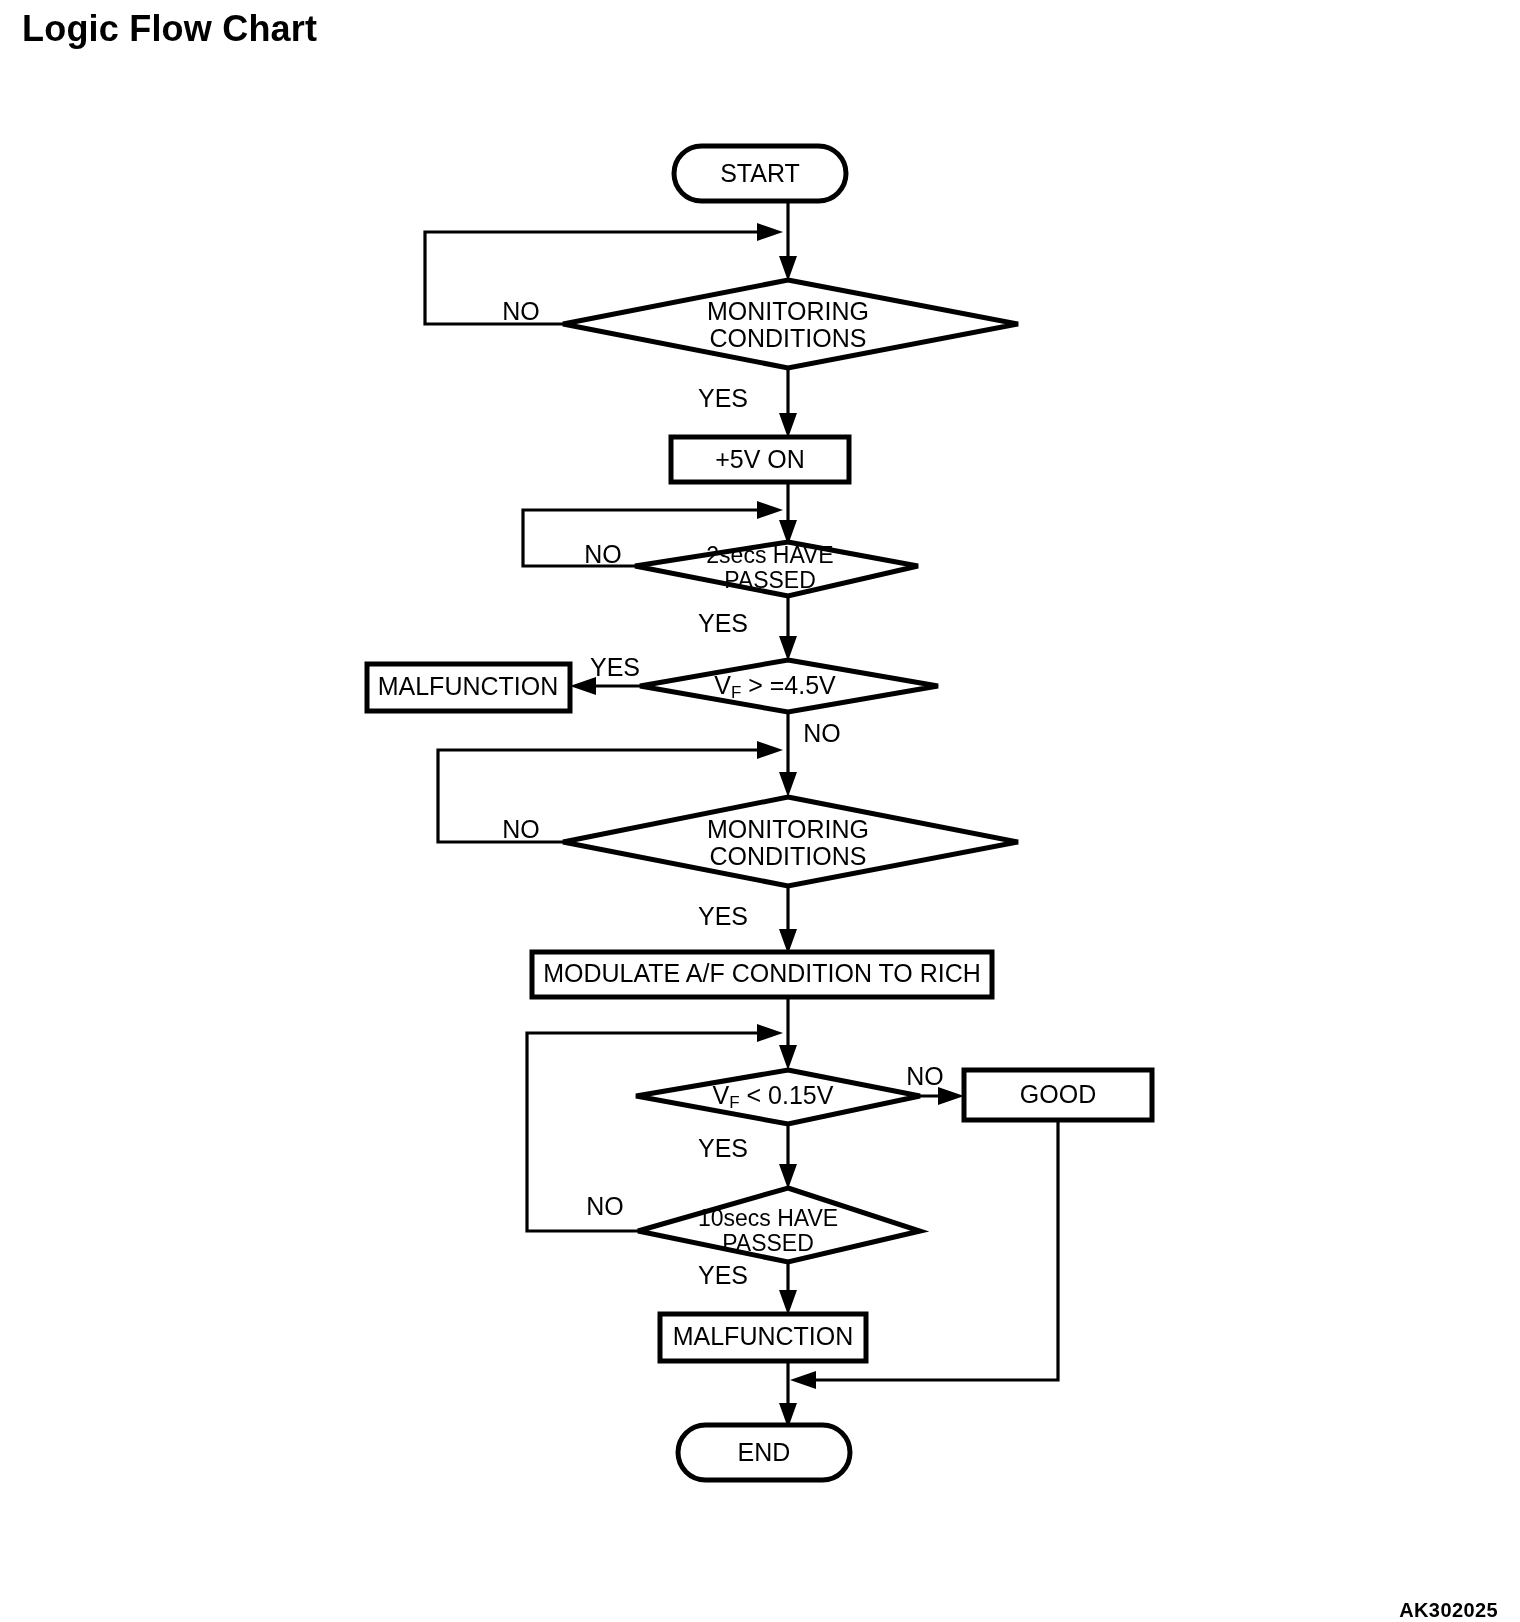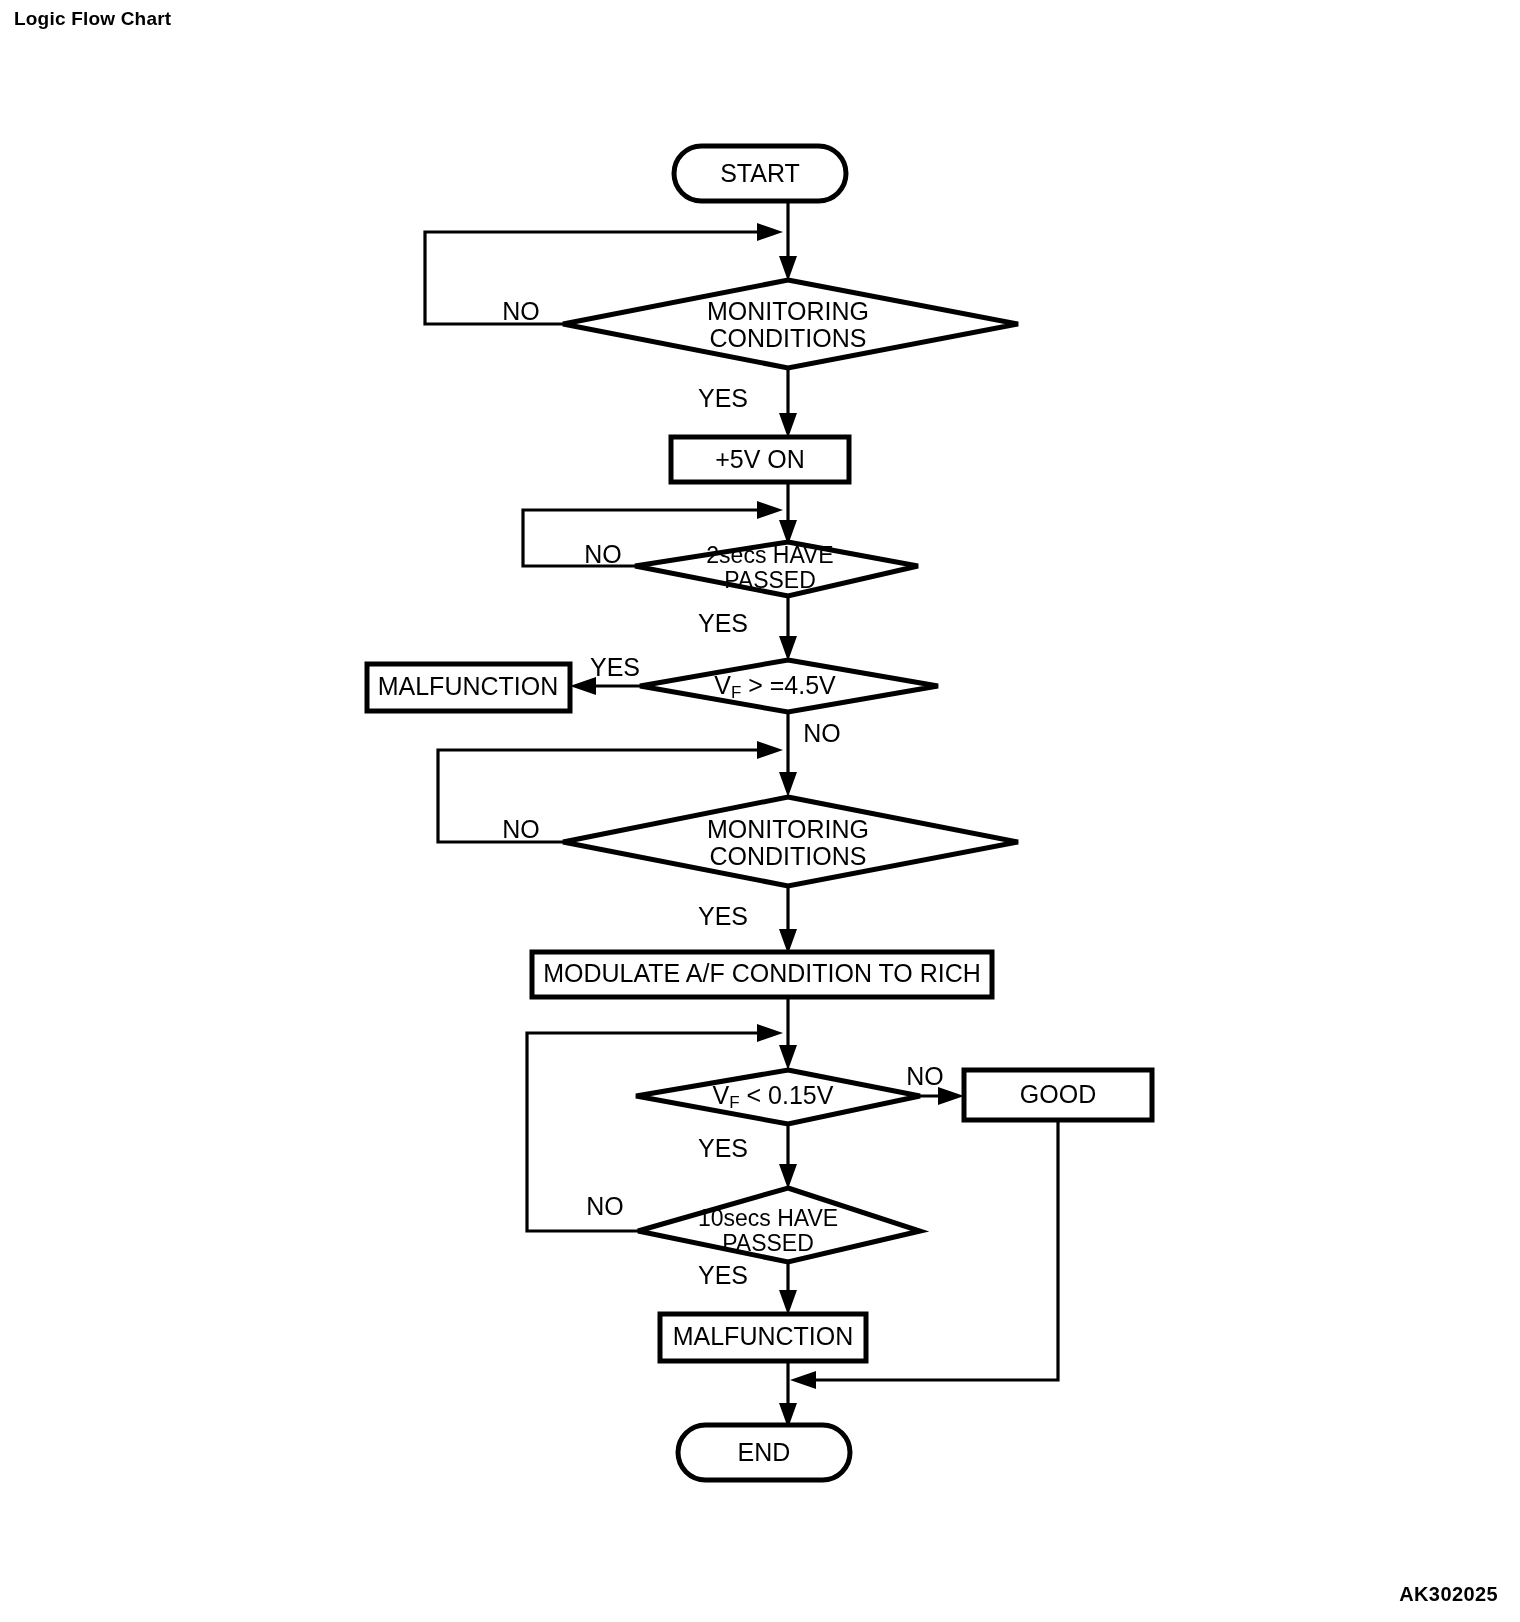--- a/index.html
+++ b/index.html
@@ -10,31 +10,31 @@
   body {
     width: 1520px;
     height: 1622px;
     position: relative;
     font-family: "Liberation Sans", sans-serif;
     color: #000000;
     overflow: hidden;
   }
   #page-title {
     position: absolute;
-    left: 14px;
+    left: 22px;
     top: 8px;
-    font-size: 19px;
+    font-size: 36px;
     font-weight: bold;
     letter-spacing: 0.2px;
     white-space: nowrap;
   }
   #diagram-code {
     position: absolute;
     right: 22px;
-    bottom: 16px;
+    bottom: 0;
     font-size: 20px;
     font-weight: bold;
     letter-spacing: 0.4px;
   }
   #flow-svg {
     position: absolute;
     left: 0;
     top: 0;
   }
   .shape-stroke {

